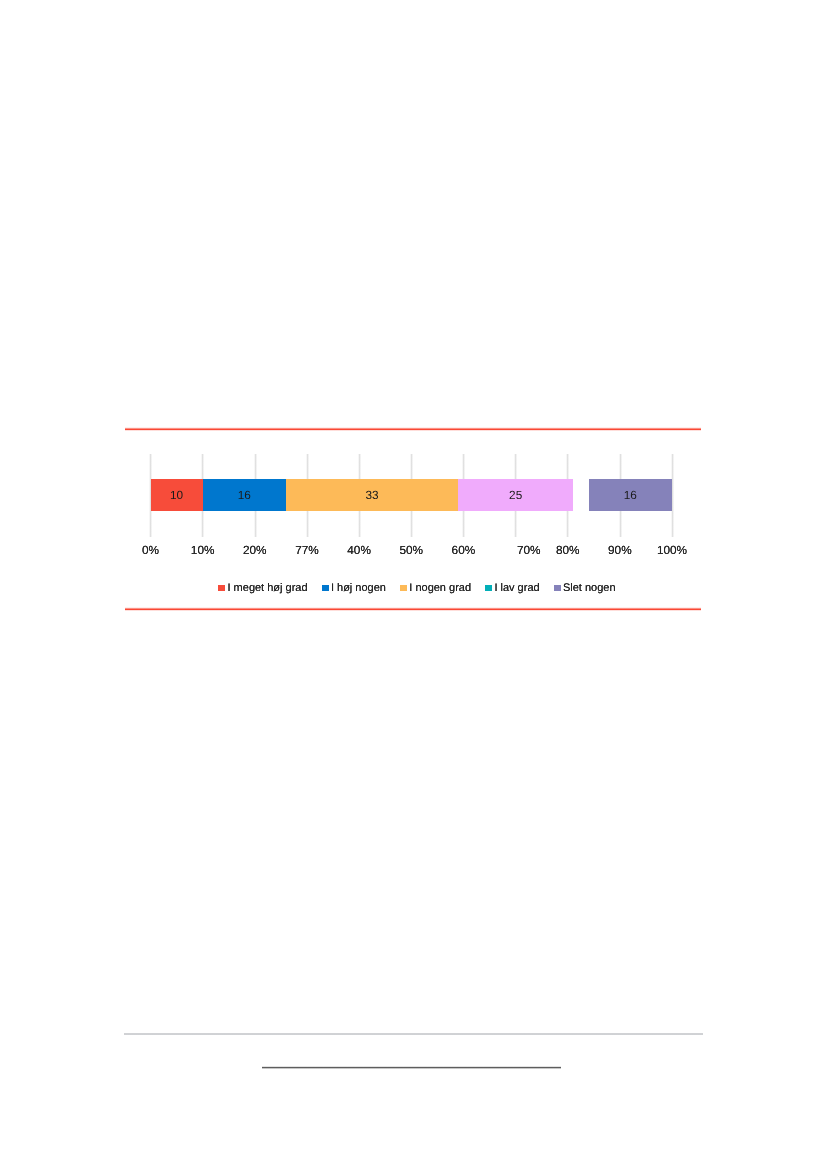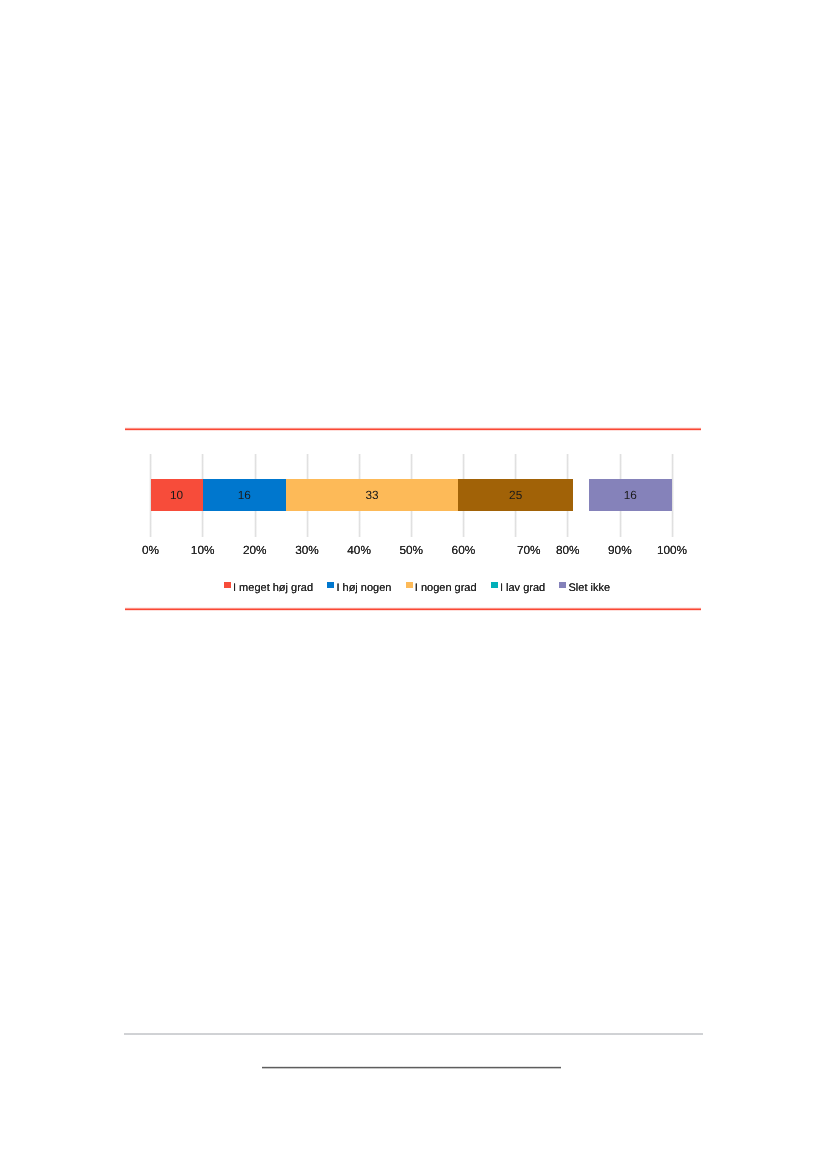--- a/index.html
+++ b/index.html
@@ -32,21 +32,21 @@
     background:linear-gradient(to right,
       rgba(180,180,180,0) 0%, rgba(180,180,180,0.18) 25%, rgba(180,180,180,0.42) 48%,
       rgba(180,180,180,0.30) 70%, rgba(180,180,180,0) 100%);}
   .seg{position:absolute;display:flex;align-items:center;justify-content:center;
        font-size:11.8px;color:#1a1a1a;}
   .seg > span{filter:opacity(0.999);}
   .xlabel{position:absolute;width:50px;font-size:11.8px;color:#262626;
           text-align:center;filter:opacity(0.999);
           text-shadow:0 0 0.3px #262626;}
   .legend{position:absolute;display:flex;align-items:center;justify-content:center;}
-  .legend-item{display:flex;}
+  .legend-item{display:flex;align-items:center;}
   .legend-swatch{width:6.9px;height:6px;position:relative;top:0.1px;}
   .legend-text{font-size:11px;color:#262626;margin-left:2.2px;white-space:nowrap;
                filter:opacity(0.999);text-shadow:0 0 0.3px #262626;}
 </style>
 </head>
 <body>
 
 <div class="page">
 
   <div class="rule-red" style="left:125.0px;top:427.2px;width:575.5px;"></div>
@@ -72,33 +72,33 @@
     <div>
       <div class="seg" style="left: 150.5px; top: 470.5px; width: 52.15px; height: 32.5px; background-color: rgb(247, 76, 58);">
         <span>10</span>
       </div>
       <div class="seg" style="left: 202.65px; top: 470.5px; width: 83.44px; height: 32.5px; background-color: rgb(0, 119, 206);">
         <span>16</span>
       </div>
       <div class="seg" style="left: 286.09px; top: 470.5px; width: 172.095px; height: 32.5px; background-color: rgb(253, 186, 88);">
         <span>33</span>
       </div>
-      <div class="seg" style="left: 458.185px; top: 470.5px; width: 115px; height: 32.5px; background-color: #a16207;">
+      <div class="seg" style="left: 458.185px; top: 470.5px; width: 115px; height: 32.5px; background-color: #f0abfc;">
         <span>25</span>
       </div>
       <div class="seg" style="left: 588.56px; top: 470.5px; width: 83.44px; height: 32.5px; background-color: rgb(133, 130, 186);">
         <span>16</span>
       </div>
     </div>
 
     <div>
       <div class="xlabel" style="left:125.5px;top:534.5px;">0%</div>
       <div class="xlabel" style="left:177.65px;top:534.5px;">10%</div>
       <div class="xlabel" style="left:229.8px;top:534.5px;">20%</div>
-      <div class="xlabel" style="left:281.95px;top:534.5px;">30%</div>
+      <div class="xlabel" style="left:281.95px;top:534.5px;">77%</div>
       <div class="xlabel" style="left:334.1px;top:534.5px;">40%</div>
       <div class="xlabel" style="left:386.25px;top:534.5px;text-align:center;">50%</div>
       <div class="xlabel" style="left:438.4px;top:534.5px;">60%</div>
       <div class="xlabel" style="left:490.55px;top:534.5px;text-align:right;">70%</div>
       <div class="xlabel" style="left:542.7px;top:534.5px;">80%</div>
       <div class="xlabel" style="left:594.85px;top:534.5px;text-align:center;">90%</div>
       <div class="xlabel" style="left:647px;top:534.5px;">100%</div>
     </div>
 
     <div class="legend" style="left:3.5px;top:573.8px;width:827px;">
@@ -113,21 +113,21 @@
       <div class="legend-item" style="margin-right:14.25px;">
         <span class="legend-swatch" style="background-color: rgb(253, 186, 88);"></span>
         <span class="legend-text">I nogen grad</span>
       </div>
       <div class="legend-item" style="margin-right:14.25px;">
         <span class="legend-swatch" style="background-color: rgb(2, 175, 184);"></span>
         <span class="legend-text">I lav grad</span>
       </div>
       <div class="legend-item">
         <span class="legend-swatch" style="background-color: rgb(133, 130, 186);"></span>
-        <span class="legend-text">Slet ikke</span>
+        <span class="legend-text">Slet nogen</span>
       </div>
     </div>
 
   </div>
 
   <div class="rule-red" style="left:125.0px;top:607.2px;width:575.5px;"></div>
 
   <div class="footer-rule" style="left:124.1px;top:1033px;width:579px;"></div>
   <div class="footnote-rule" style="left:262.1px;top:1066.0px;width:299px;"></div>
 

